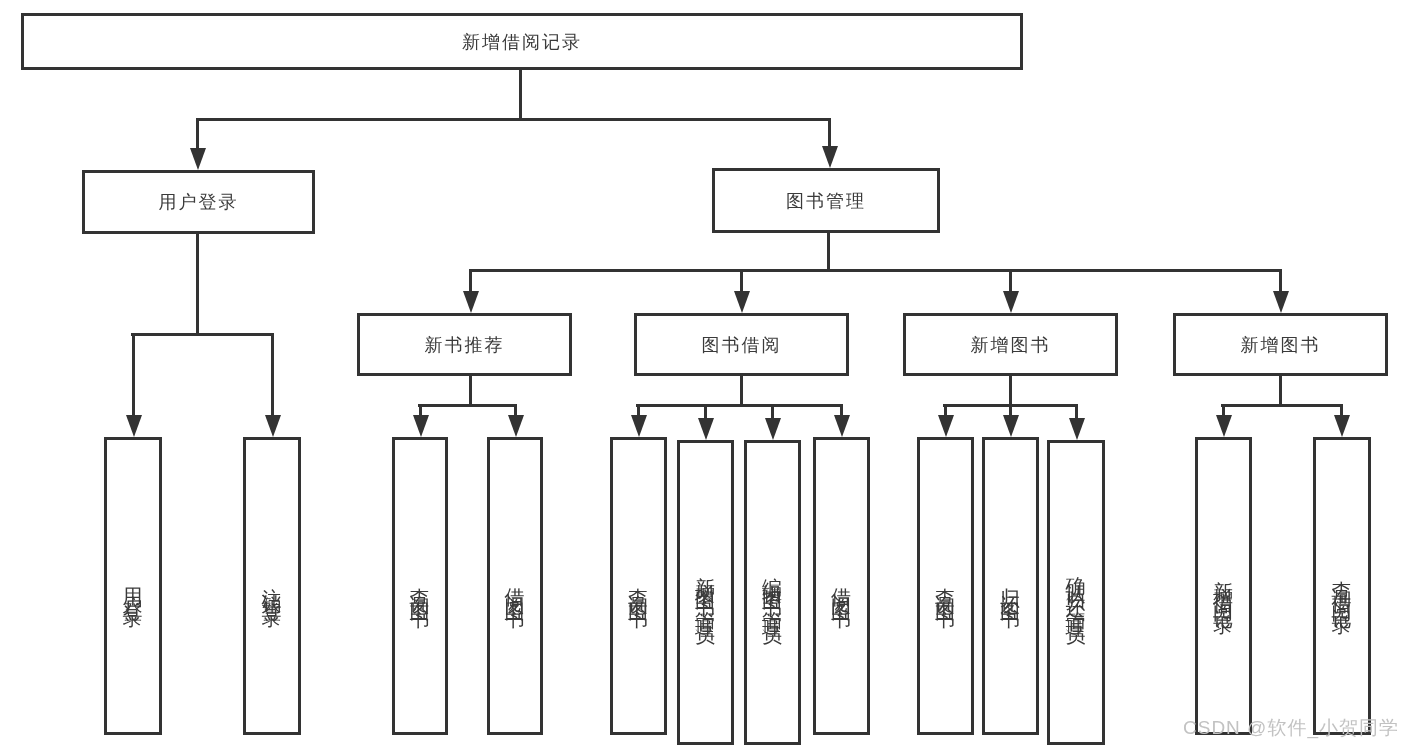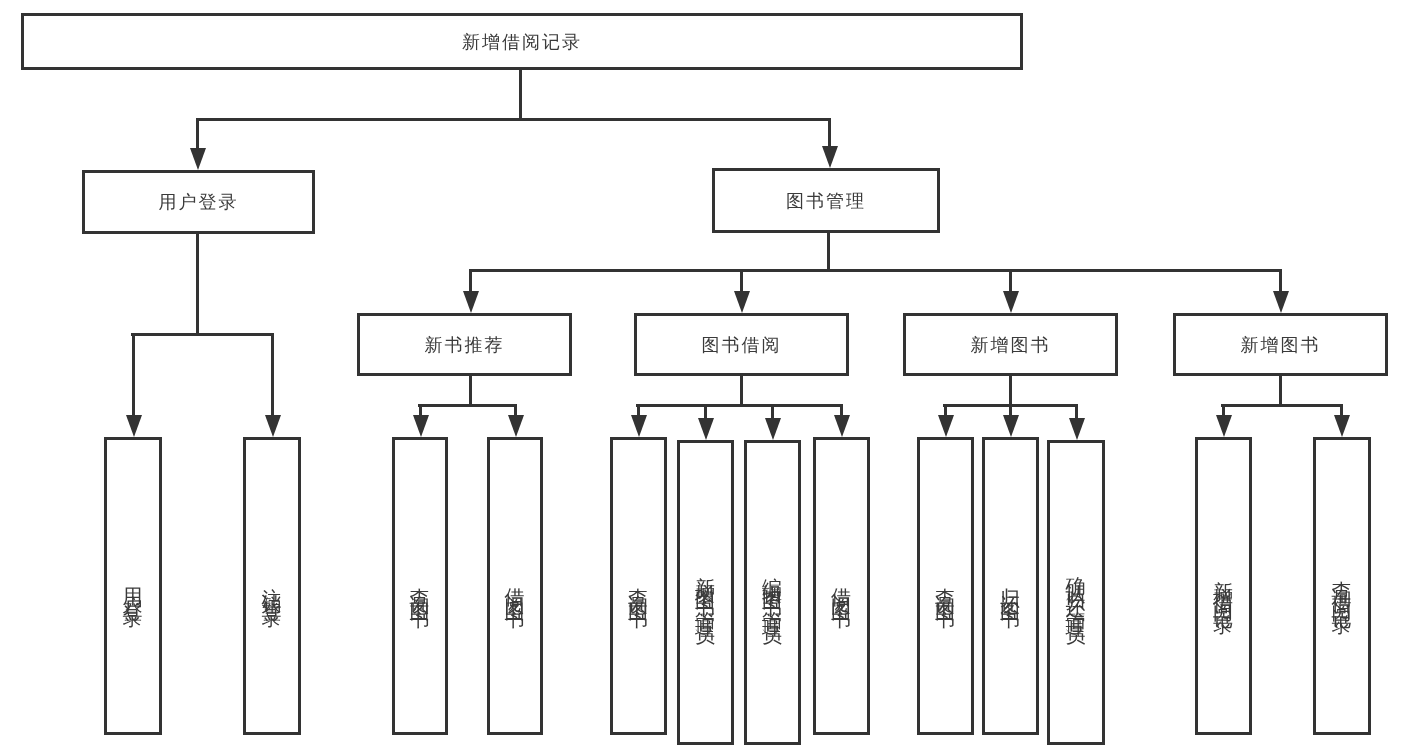--- a/index.html
+++ b/index.html
@@ -57,20 +57,21 @@
     letter-spacing: 1px;
     color: var(--wm, #c2c2c2);
     z-index: 6;
     white-space: nowrap;
   }
 </style>
 </head>
 <body>
 
 <div class="canvas">
+  <span class="watermark">CSDN @软件_小贺同学</span>
 <div class="vline" style="left: 519px; top: 70px; width: 3px; height: 51px;"></div>
     <div class="hline" style="left: 196px; top: 118px; width: 635px; height: 3px;"></div>
     <div class="vline" style="left: 196px; top: 118px; width: 3px; height: 34px;"></div>
     <div class="arrowhead" style="left: 190px; top: 148px;"></div>
     <div class="vline" style="left: 828px; top: 118px; width: 3px; height: 32px;"></div>
     <div class="arrowhead" style="left: 822px; top: 146px;"></div>
     <div class="vline" style="left: 196px; top: 234px; width: 3px; height: 102px;"></div>
     <div class="hline" style="left: 131px; top: 333px; width: 143px; height: 3px;"></div>
     <div class="vline" style="left: 132px; top: 333px; width: 3px; height: 86px;"></div>
     <div class="arrowhead" style="left: 126px; top: 415px;"></div>

